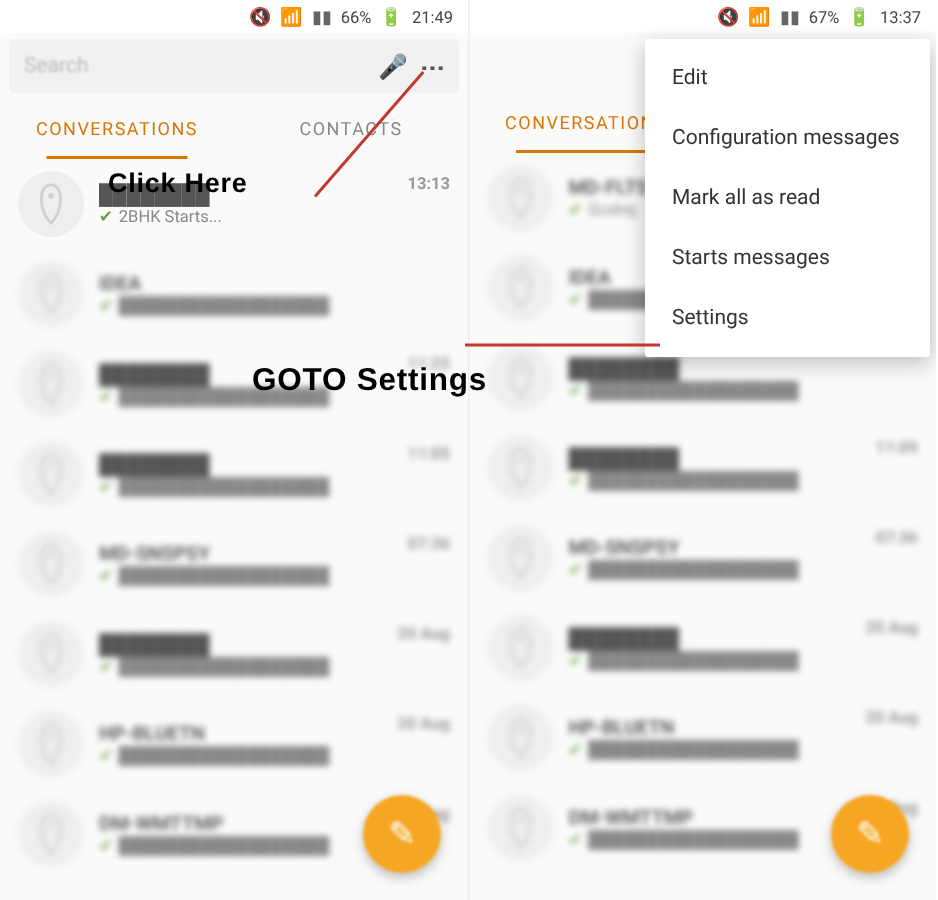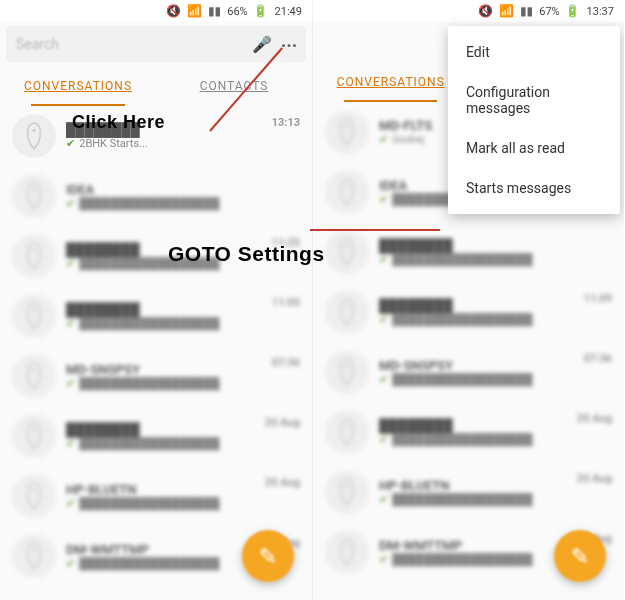--- a/index.html
+++ b/index.html
@@ -7,34 +7,34 @@
   .wrapper { display: flex; width: 625px; height: 600px; }
   .phone { width: 312px; height: 600px; position: relative; background: #fafafa; overflow: hidden; }
   .phone + .phone { border-left: 1px solid #eee; }
   .statusbar { height: 22px; background: #fff; display: flex; justify-content: flex-end; align-items: center; padding: 0 10px; gap: 6px; font-size: 11px; color: #444; }
   .statusbar .ic { font-size: 12px; color: #666; }
   .searchbar { margin: 4px 6px; height: 36px; background: #f1f1f1; border-radius: 4px; display: flex; align-items: center; padding: 0 10px; }
   .searchbar .placeholder { color: #bbb; font-size: 14px; flex: 1; filter: blur(1px); }
   .searchbar .mic { font-size: 16px; color: #555; margin-right: 10px; }
   .searchbar .more { font-size: 16px; color: #555; font-weight: bold; letter-spacing: -2px; transform: rotate(90deg); }
   .tabs { display: flex; height: 40px; }
-  .tab { flex: 1; display: flex; align-items: center; justify-content: center; font-size: 12px; color: #888; letter-spacing: 1px; position: relative; text-decoration: underline; }
+  .tab { flex: 1; display: flex; align-items: center; justify-content: center; font-size: 12px; color: #888; letter-spacing: 1px; position: relative; }
   .tab.active { color: #d97706; }
   .tab.active::after { content: ""; position: absolute; bottom: 0; left: 20%; right: 20%; height: 2px; background: #d97706; }
   .list { position: relative; }
   .row { display: flex; align-items: center; height: 60px; padding: 6px 12px; filter: blur(2px); }
   .avatar { width: 44px; height: 44px; border-radius: 50%; background: #eee; display: flex; align-items: center; justify-content: center; margin-right: 10px; }
   .avatar svg { width: 22px; height: 30px; }
   .rowtext { flex: 1; min-width: 0; }
   .rowtext .name { font-size: 13px; color: #555; font-weight: 600; }
   .rowtext .prev { font-size: 11px; color: #888; display: flex; align-items: center; gap: 4px; }
   .rowtext .prev .check { color: #6b9e3f; font-size: 11px; }
   .time { font-size: 11px; color: #999; align-self: flex-start; margin-top: 4px; font-weight: bold; }
   .fab { position: absolute; right: 18px; bottom: 18px; width: 52px; height: 52px; border-radius: 50%; background: #f5a623; display: flex; align-items: center; justify-content: center; color: #fff; font-size: 22px; box-shadow: 0 3px 8px rgba(0,0,0,0.25); filter: blur(1px);}
-  .menu { position: absolute; top: 26px; right: 4px; width: 172px; background: #fff; border-radius: 2px; box-shadow: 0 4px 14px rgba(0,0,0,0.25); padding: 6px 0; z-index: 50; }
+  .menu { position: absolute; top: 26px; right: 4px; width: 190px; background: #fff; border-radius: 2px; box-shadow: 0 4px 14px rgba(0,0,0,0.25); padding: 6px 0; z-index: 50; }
   .menu .item { padding: 12px 18px; font-size: 14px; color: #333; }
   
   .anno { position: absolute; z-index: 100; font-family: Impact, "Arial Black", sans-serif; font-weight: 900; color: #000; letter-spacing: 0.5px; }
   .line { position: absolute; z-index: 99; background: #c0392b; height: 2px; transform-origin: left center; }
 </style>
 </head>
 <body>
 
 <div class="wrapper">
 
@@ -335,20 +335,21 @@
         </div>
       </div>
     <div class="fab">
       <span>✎</span>
     </div>
     <div class="menu" id="right-menu">
         <div class="item">Edit</div>
         <div class="item">Configuration messages</div>
         <div class="item">Mark all as read</div>
         <div class="item">Starts messages</div>
+        <div class="item">Settings</div>
       </div>
   </div>
 
 </div>
 
 <div class="anno" style="top:112px; left:72px; font-size:18px;">Click Here</div>
 <div class="line" style="left:210px; top:130px; width:110px; transform: rotate(-49deg);"></div>
 
 <div class="anno" style="top:214px; left:168px; font-size:21px;margin-top:28px;">GOTO Settings</div>
 <div class="line" style="left:310px; top:229px; width:130px; transform: rotate(0deg);"></div>

